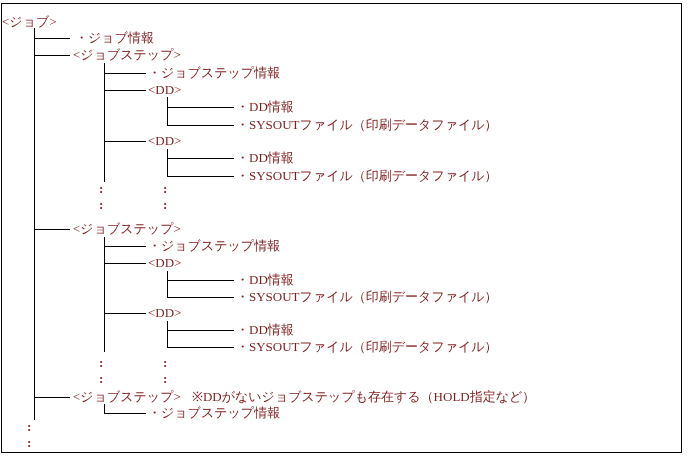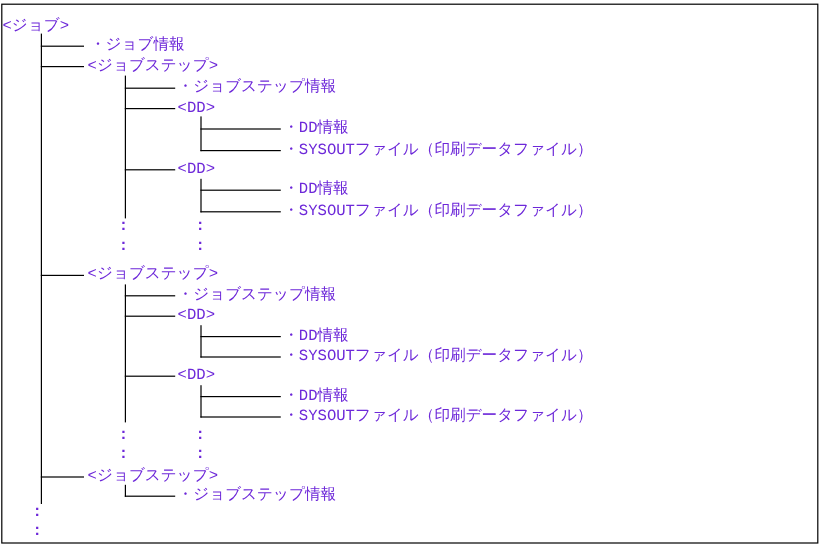--- a/index.html
+++ b/index.html
@@ -1,18 +1,18 @@
 <!DOCTYPE html>
 <html><head>
 <meta charset="utf-8">
 <style>
   html,body{margin:0;padding:0;background:#ffffff;}
   #stage{
     position:relative;width:688px;height:461px;background:#ffffff;overflow:hidden;
-    font-family:Liberation Mono, monospace;color:#6d28d9;
+    font-family:Liberation Serif, serif;color:#7f1d1d;
   }
   .frame{position:absolute;left:1px;top:3px;width:679px;height:448px;border:1px solid #000;}
   .t{position:absolute;font-size:13px;line-height:14px;white-space:pre;letter-spacing:0px;}
   .hl{position:absolute;height:1px;background:#000;}
   .vl{position:absolute;width:1px;background:#000;}
   .dt{position:absolute;font-size:13px;line-height:14px;font-weight:bold;}
 </style>
 </head>
 <body>
 
@@ -77,19 +77,20 @@
   <div class="hl" style="left:167px;top:347px;width:67px"></div>
   <div class="t" style="left:236px;top:340px">・SYSOUTファイル（印刷データファイル）</div>
 
   <div class="dt" style="left:99px;top:356px">:</div>
   <div class="dt" style="left:163px;top:356px">:</div>
   <div class="dt" style="left:99px;top:372px">:</div>
   <div class="dt" style="left:163px;top:372px">:</div>
 
   <div class="hl" style="left:34px;top:397px;width:36px"></div>
   <div class="t" style="left:73px;top:390px">&lt;ジョブステップ&gt;</div>
+  <div class="t" style="left:192px;top:390px">※DDがないジョブステップも存在する（HOLD指定など）</div>
   <div class="vl" style="left:104px;top:404px;height:10px"></div>
   <div class="hl" style="left:104px;top:413px;width:42px"></div>
   <div class="t" style="left:148px;top:406px">・ジョブステップ情報</div>
 
   <div class="dt" style="left:27px;top:420px">:</div>
   <div class="dt" style="left:27px;top:436px">:</div>
 </div>
 
 </body></html>

